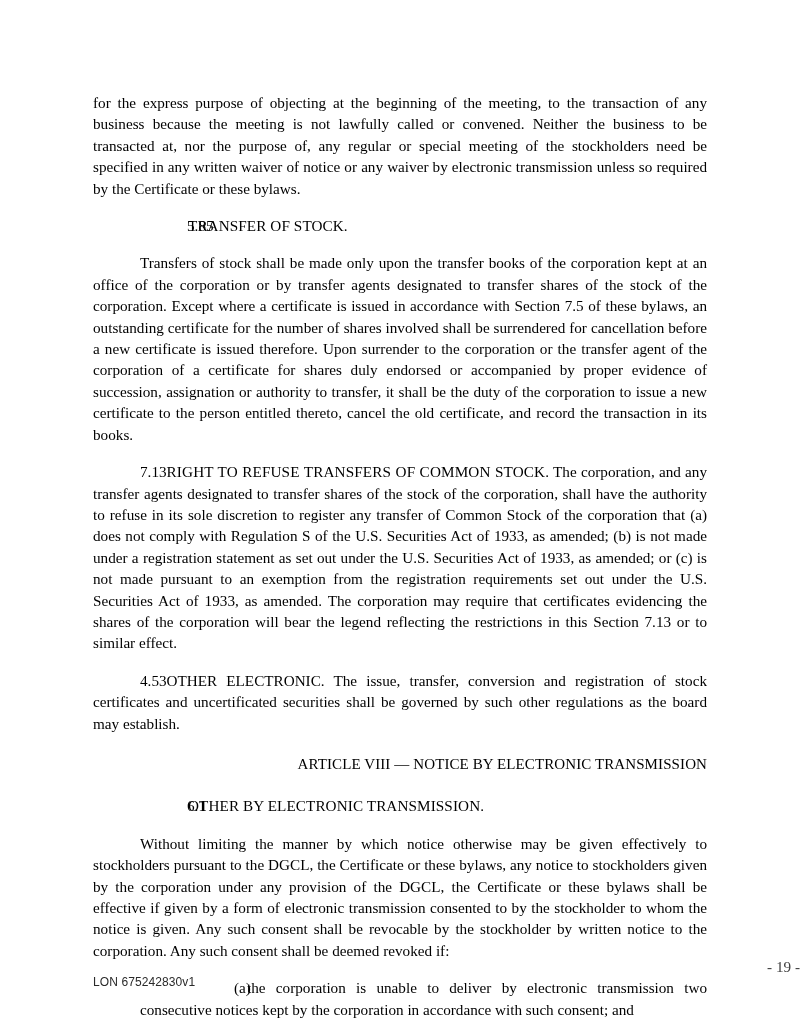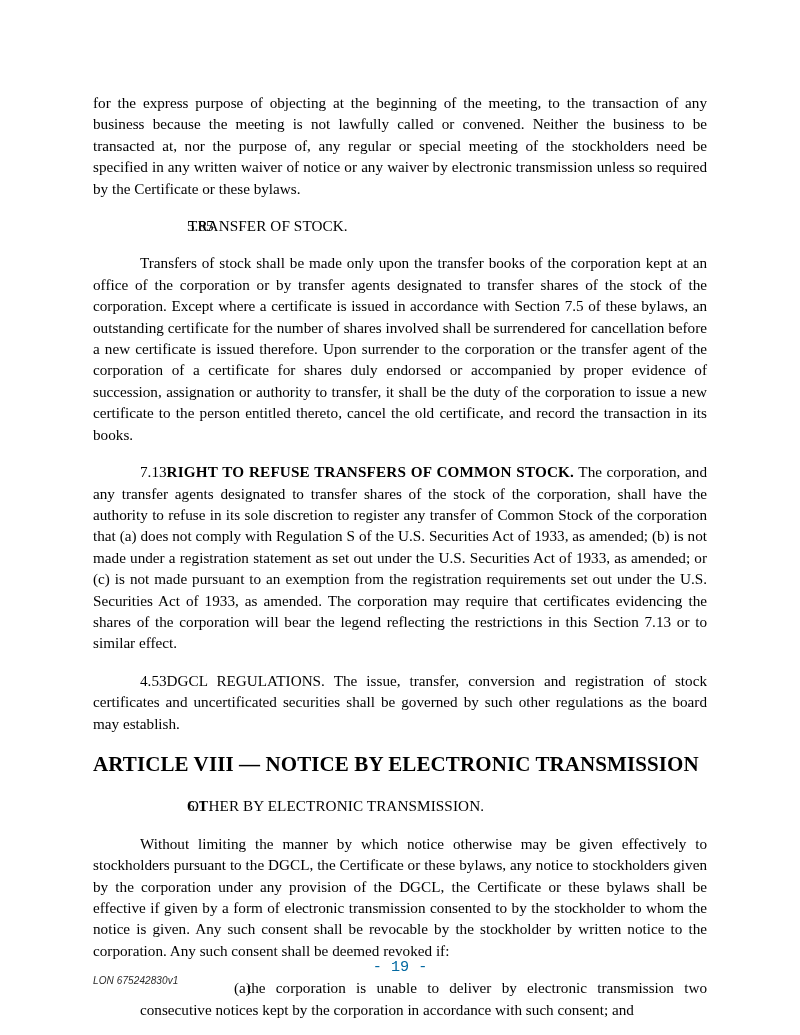--- a/index.html
+++ b/index.html
@@ -61,29 +61,28 @@
     display: inline-block;
     width: 48px;
   }
   .section-line .caption {
     letter-spacing: 0.1px;
   }
 
   
   .caption-wide {
     letter-spacing: 0.15px;
-    font-weight: bold;
   }
 
   
   .article-heading {
-    font-size: 21px;
+    font-size: 15px;
     line-height: 21.4px;
-    font-weight: bold;
-    text-align: left;
+    font-weight: normal;
+    text-align: right;
     margin: 0 0 16px 0;
     letter-spacing: 0.1px;
   }
 
   
   .clause {
     font-size: 15.2px;
     line-height: 21.4px;
     text-align: justify;
     margin: 0 0 16px 0;
@@ -95,34 +94,33 @@
     display: inline-block;
     width: 60px;
   }
 
   
   .page-number {
     position: absolute;
     left: 0;
     top: 958px;
     width: 800px;
-    text-align: center;
+    text-align: right;
     font-size: 15.2px;
-    font-family: Liberation Mono, monospace;
-    color: #0369a1;
+    font-family: Liberation Serif, serif;
+    color: #404040;
   }
   .doc-id {
     position: absolute;
     left: 93px;
     top: 975px;
     font-family: "Liberation Sans", "DejaVu Sans", sans-serif;
-    font-size: 10px;
+    font-size: 12px;
     color: #2a2a2a;
     letter-spacing: 0.1px;
-    font-style: italic;
   }
 
   .spacer-sm { height: 4px; }
 </style>
 </head>
 <body>
 
 <div class="page">
 
   <div class="content">
@@ -133,21 +131,21 @@
       <span class="num">5.85</span><span class="caption">TRANSFER OF STOCK.</span>
     </p>
 
     <p class="para indent">Transfers of stock shall be made only upon the transfer books of the corporation kept at an office of the corporation or by transfer agents designated to transfer shares of the stock of the corporation.  Except where a certificate is issued in accordance with Section 7.5 of these bylaws, an outstanding certificate for the number of shares involved shall be surrendered for cancellation before a new certificate is issued therefore.  Upon surrender to the corporation or the transfer agent of the corporation of a certificate for shares duly endorsed or accompanied by proper evidence of succession, assignation or authority to transfer, it shall be the duty of the corporation to issue a new certificate to the person entitled thereto, cancel the old certificate, and record the transaction in its books.</p>
 
     <p class="para indent">
       <span class="num">7.13</span><span class="caption caption-wide">RIGHT TO REFUSE TRANSFERS OF COMMON STOCK.</span><span>  The corporation, and any transfer agents designated to transfer shares of the stock of the corporation, shall have the authority to refuse in its sole discretion to register any transfer of Common Stock of the corporation that (a) does not comply with Regulation S of the U.S. Securities Act of 1933, as amended; (b) is not made under a registration statement as set out under the U.S. Securities Act of 1933, as amended; or (c) is not made pursuant to an exemption from the registration requirements set out under the U.S. Securities Act of 1933, as amended.  The corporation may require that certificates evidencing the shares of the corporation will bear the legend reflecting the restrictions in this Section 7.13 or to similar effect.</span>
     </p>
 
     <p class="para indent">
-      <span class="num">4.53</span><span class="caption">DGCL REGULATIONS.</span><span>  The issue, transfer, conversion and registration of stock certificates and uncertificated securities shall be governed by such other regulations as the board may establish.</span>
+      <span class="num">4.53</span><span class="caption">OTHER ELECTRONIC.</span><span>  The issue, transfer, conversion and registration of stock certificates and uncertificated securities shall be governed by such other regulations as the board may establish.</span>
     </p>
 
     <div class="spacer-sm"></div>
 
     <p class="article-heading">ARTICLE VIII — NOTICE BY ELECTRONIC TRANSMISSION</p>
 
     <div class="spacer-sm"></div>
 
     <p class="section-line">
       <span class="num">6.1</span><span class="caption">OTHER BY ELECTRONIC TRANSMISSION.</span>

